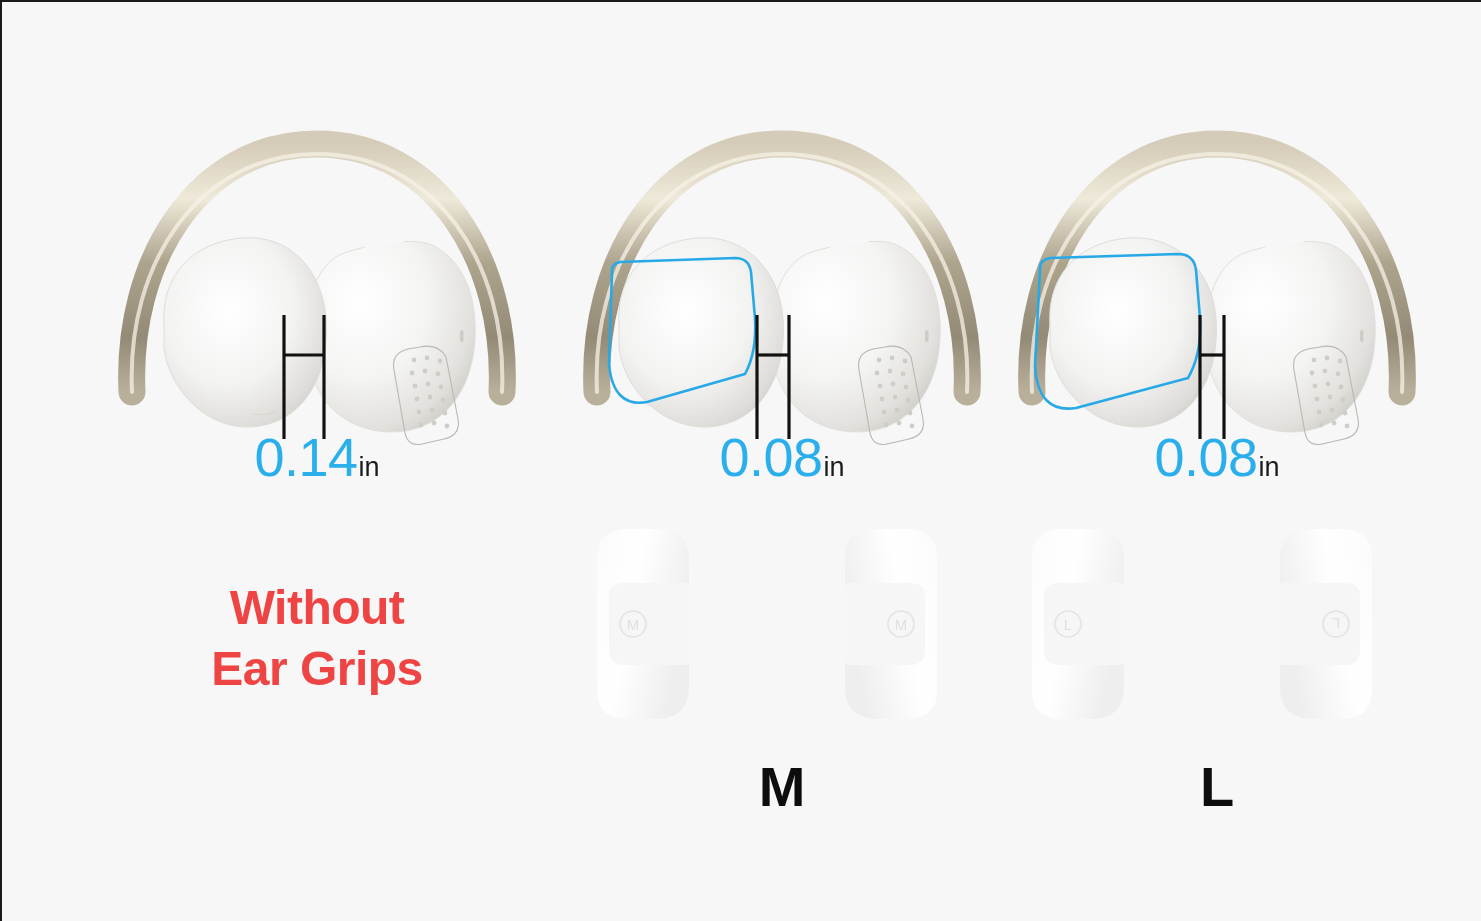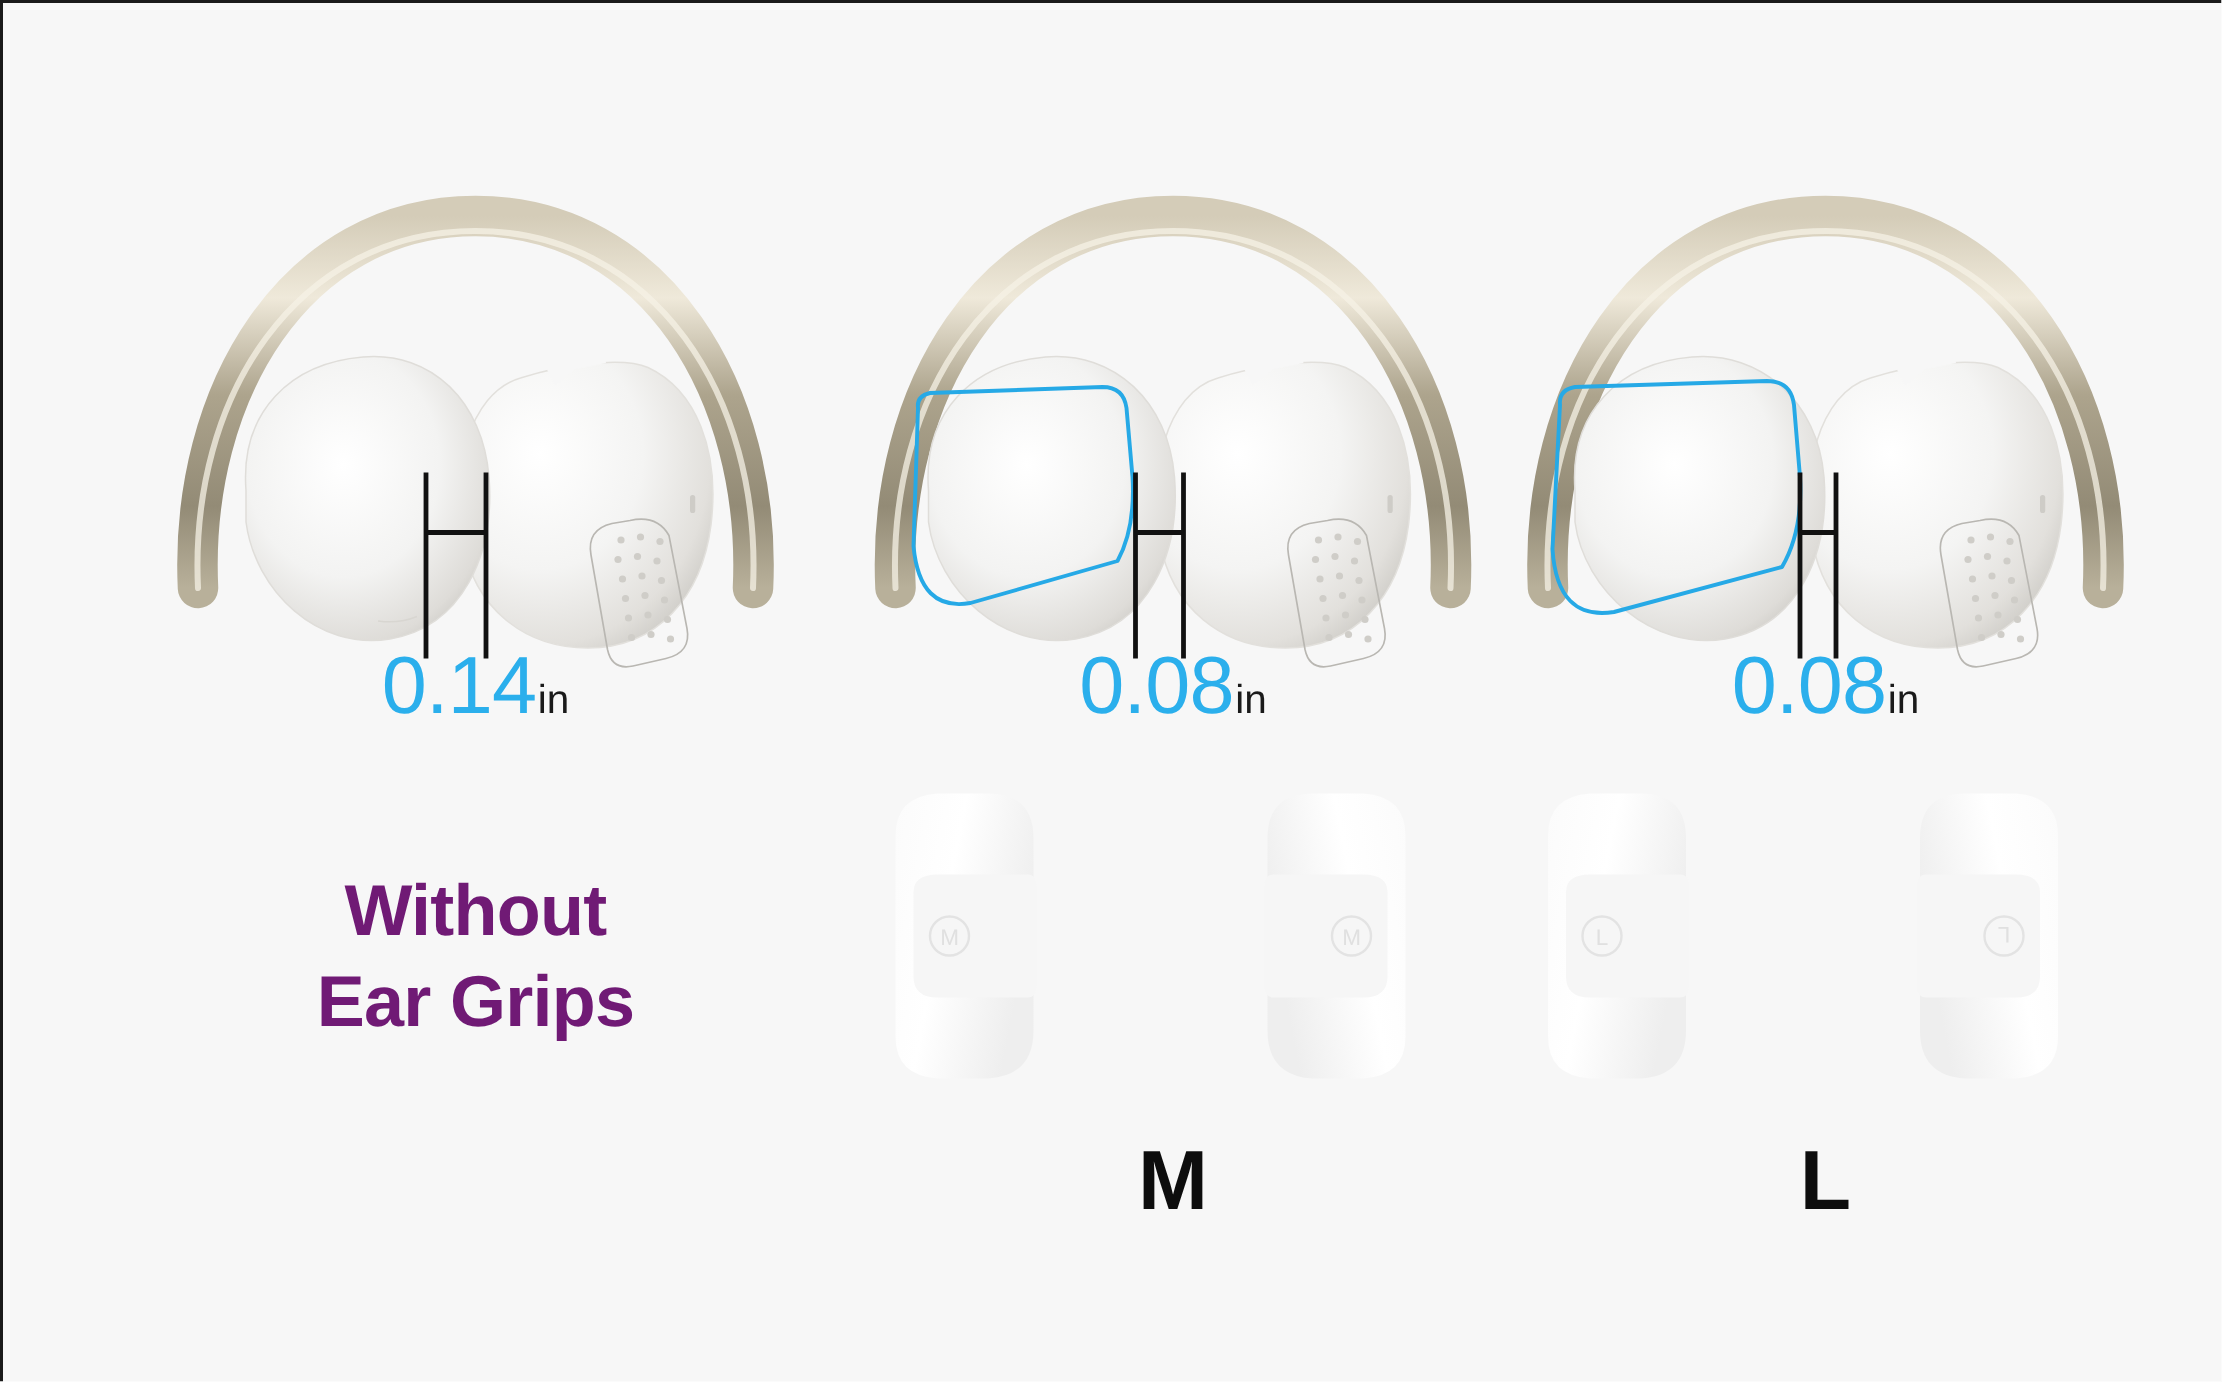--- a/index.html
+++ b/index.html
@@ -79,21 +79,21 @@
   }
   .caption {
     position: absolute;
     left: 0;
     top: 575px;
     width: 430px;
     text-align: center;
     font-size: 48px;
     line-height: 1.28;
     font-weight: 700;
-    color: #701a75;
+    color: #ef4444;
     letter-spacing: -0.5px;
   }
   svg { display: block; overflow: visible; }
 </style>
 </head>
 <body>
 
 <div id="canvas">
 
   <div class="column col-1">

